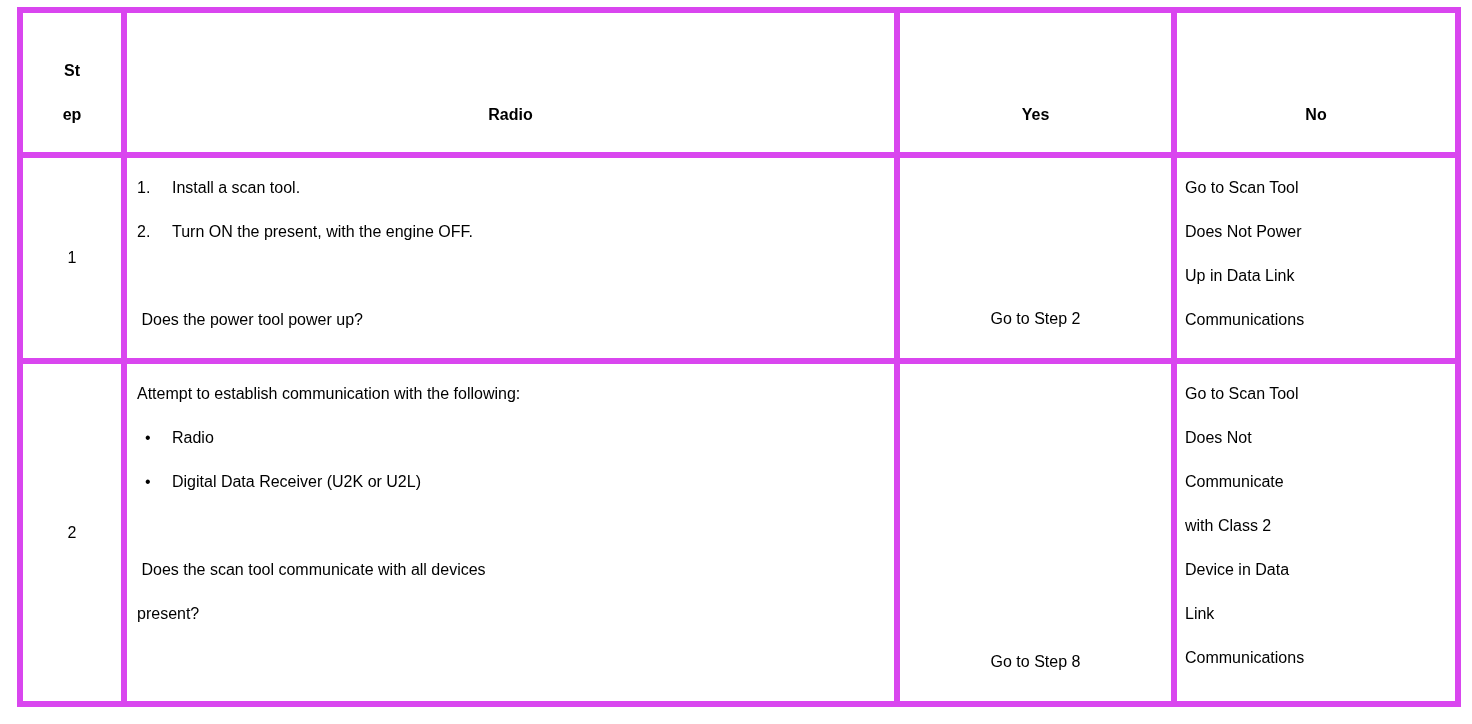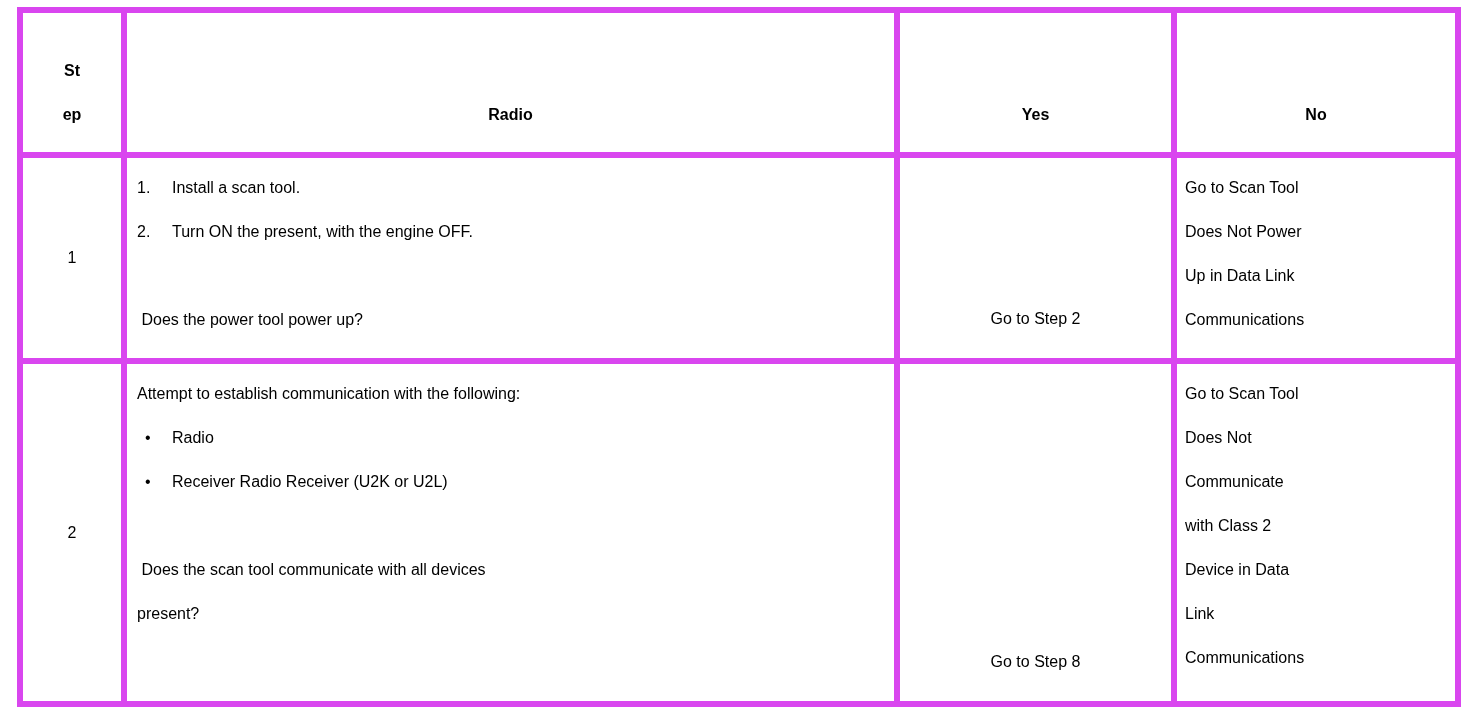--- a/index.html
+++ b/index.html
@@ -121,21 +121,21 @@
   <tr>
     <td class="cell-step">2</td>
     <td class="cell-action">
           <div class="action-plain">Attempt to establish communication with the following:</div>
           <div class="action-line">
             <span class="action-marker bullet">•</span>
             <span class="action-text">Radio</span>
           </div>
           <div class="action-line">
             <span class="action-marker bullet">•</span>
-            <span class="action-text">Receiver Radio Receiver (U2K or U2L)</span>
+            <span class="action-text">Digital Data Receiver (U2K or U2L)</span>
           </div>
           <div class="action-spacer"></div>
           <div class="action-plain"> Does the scan tool communicate with all devices
 present?</div>
         </td>
     <td class="cell-yes">Go to Step 8</td>
     <td class="cell-no">Go to Scan Tool
 Does Not
 Communicate
 with Class 2

